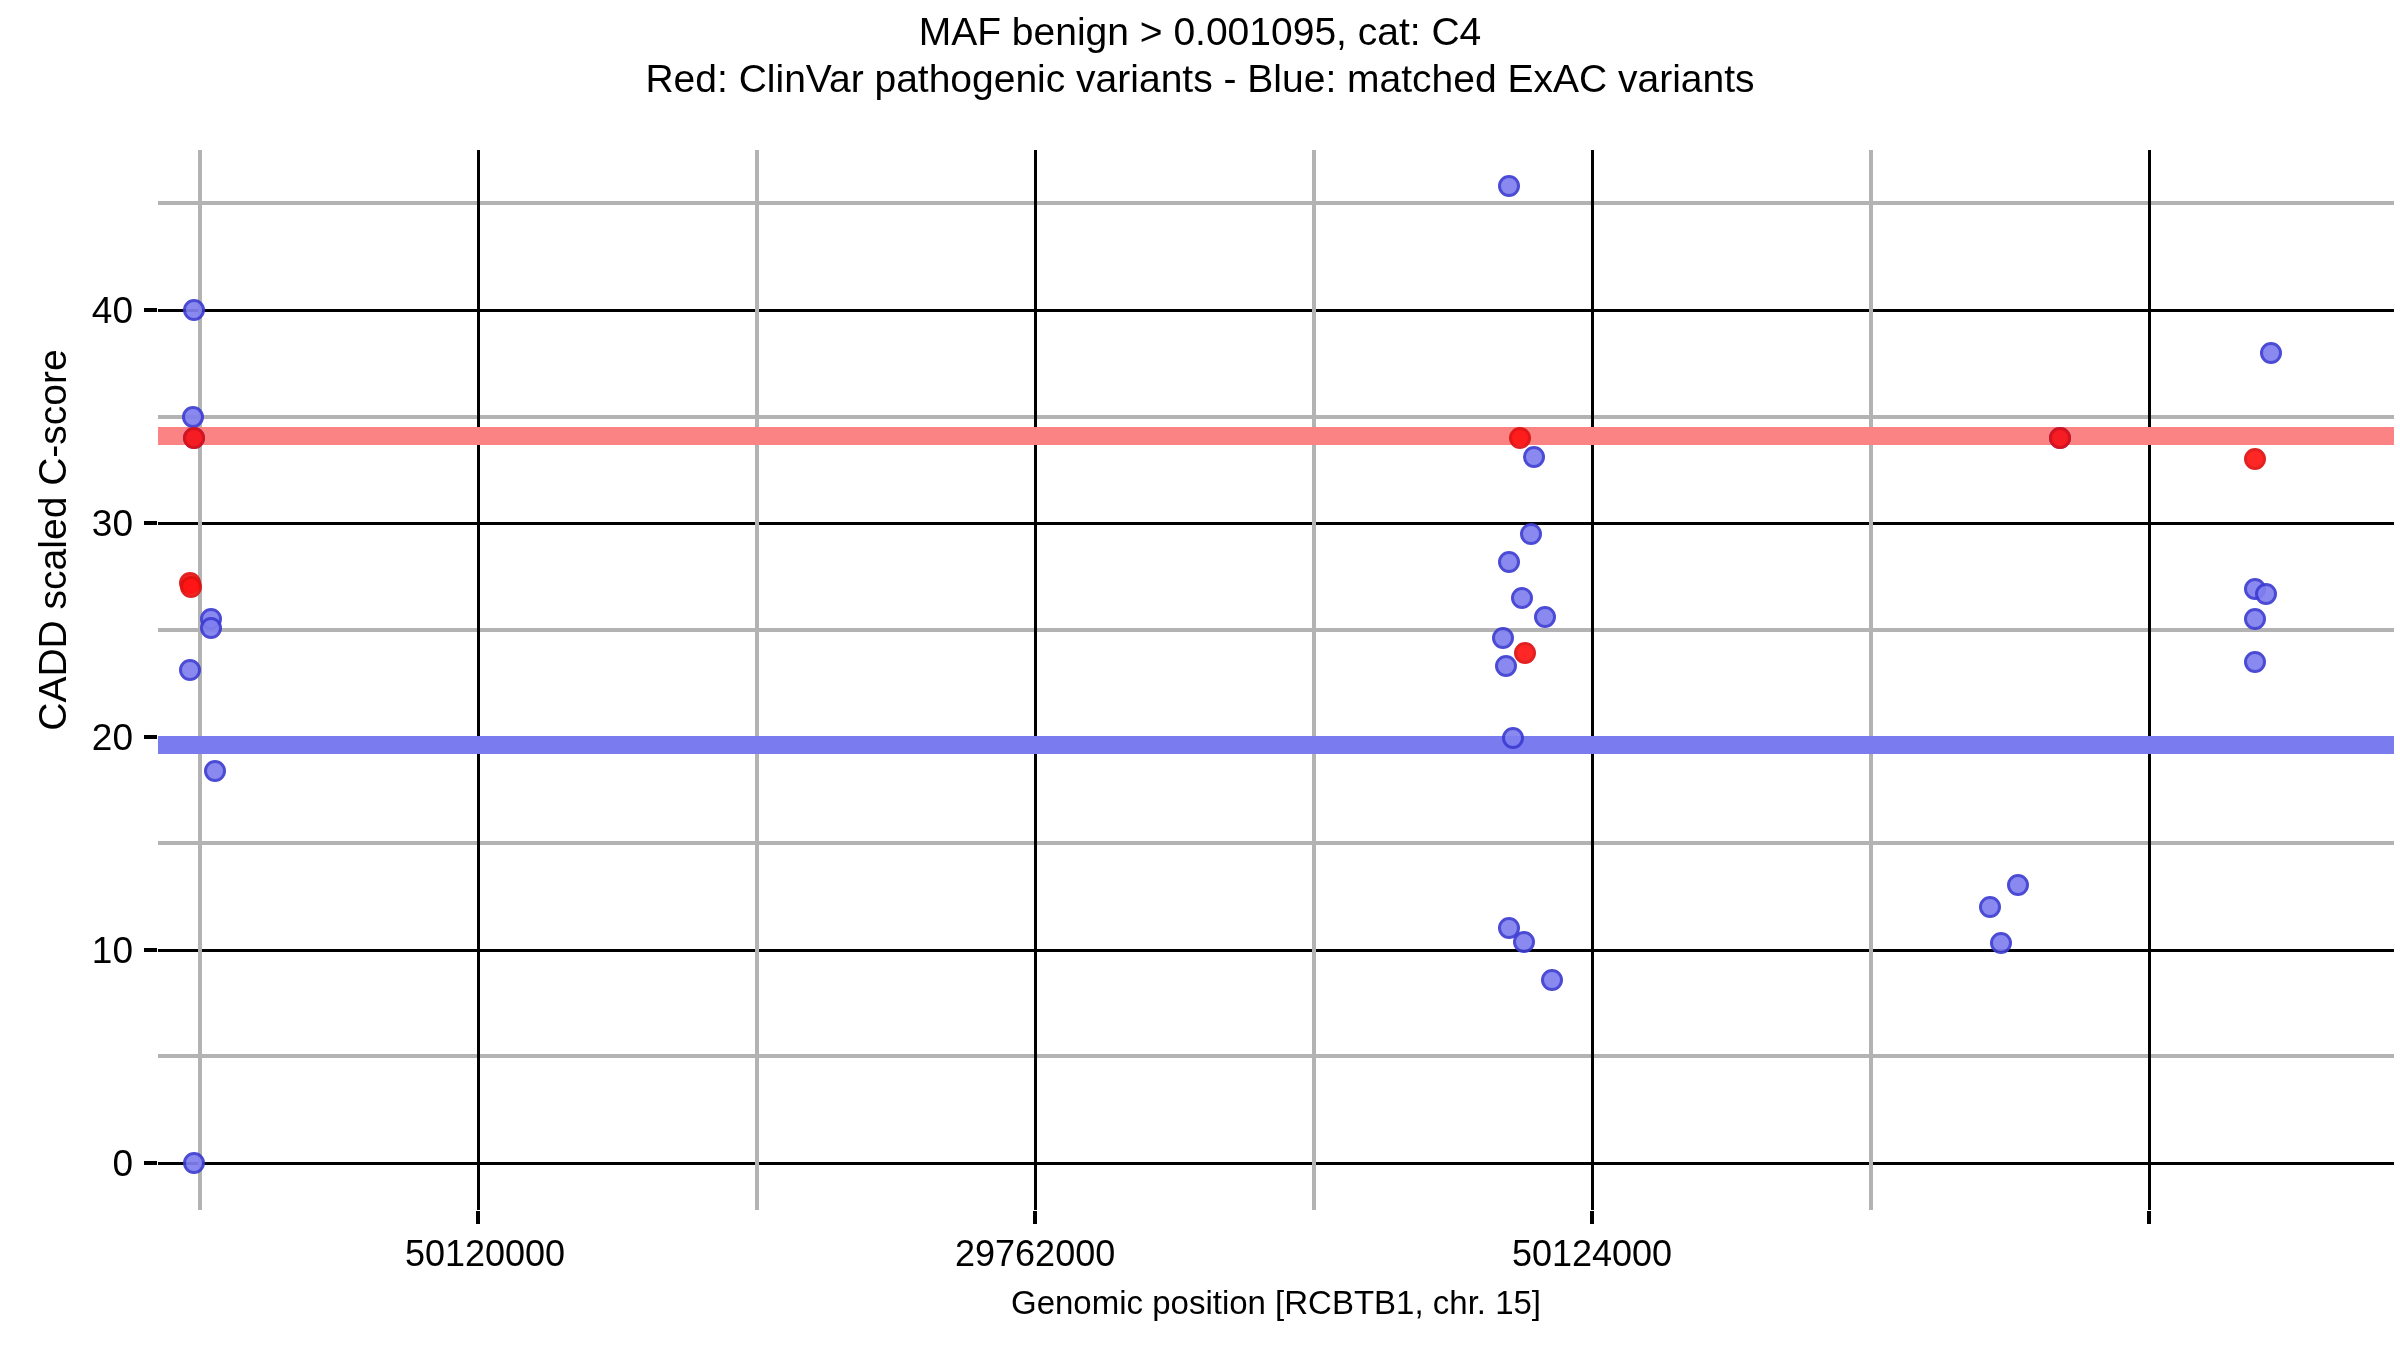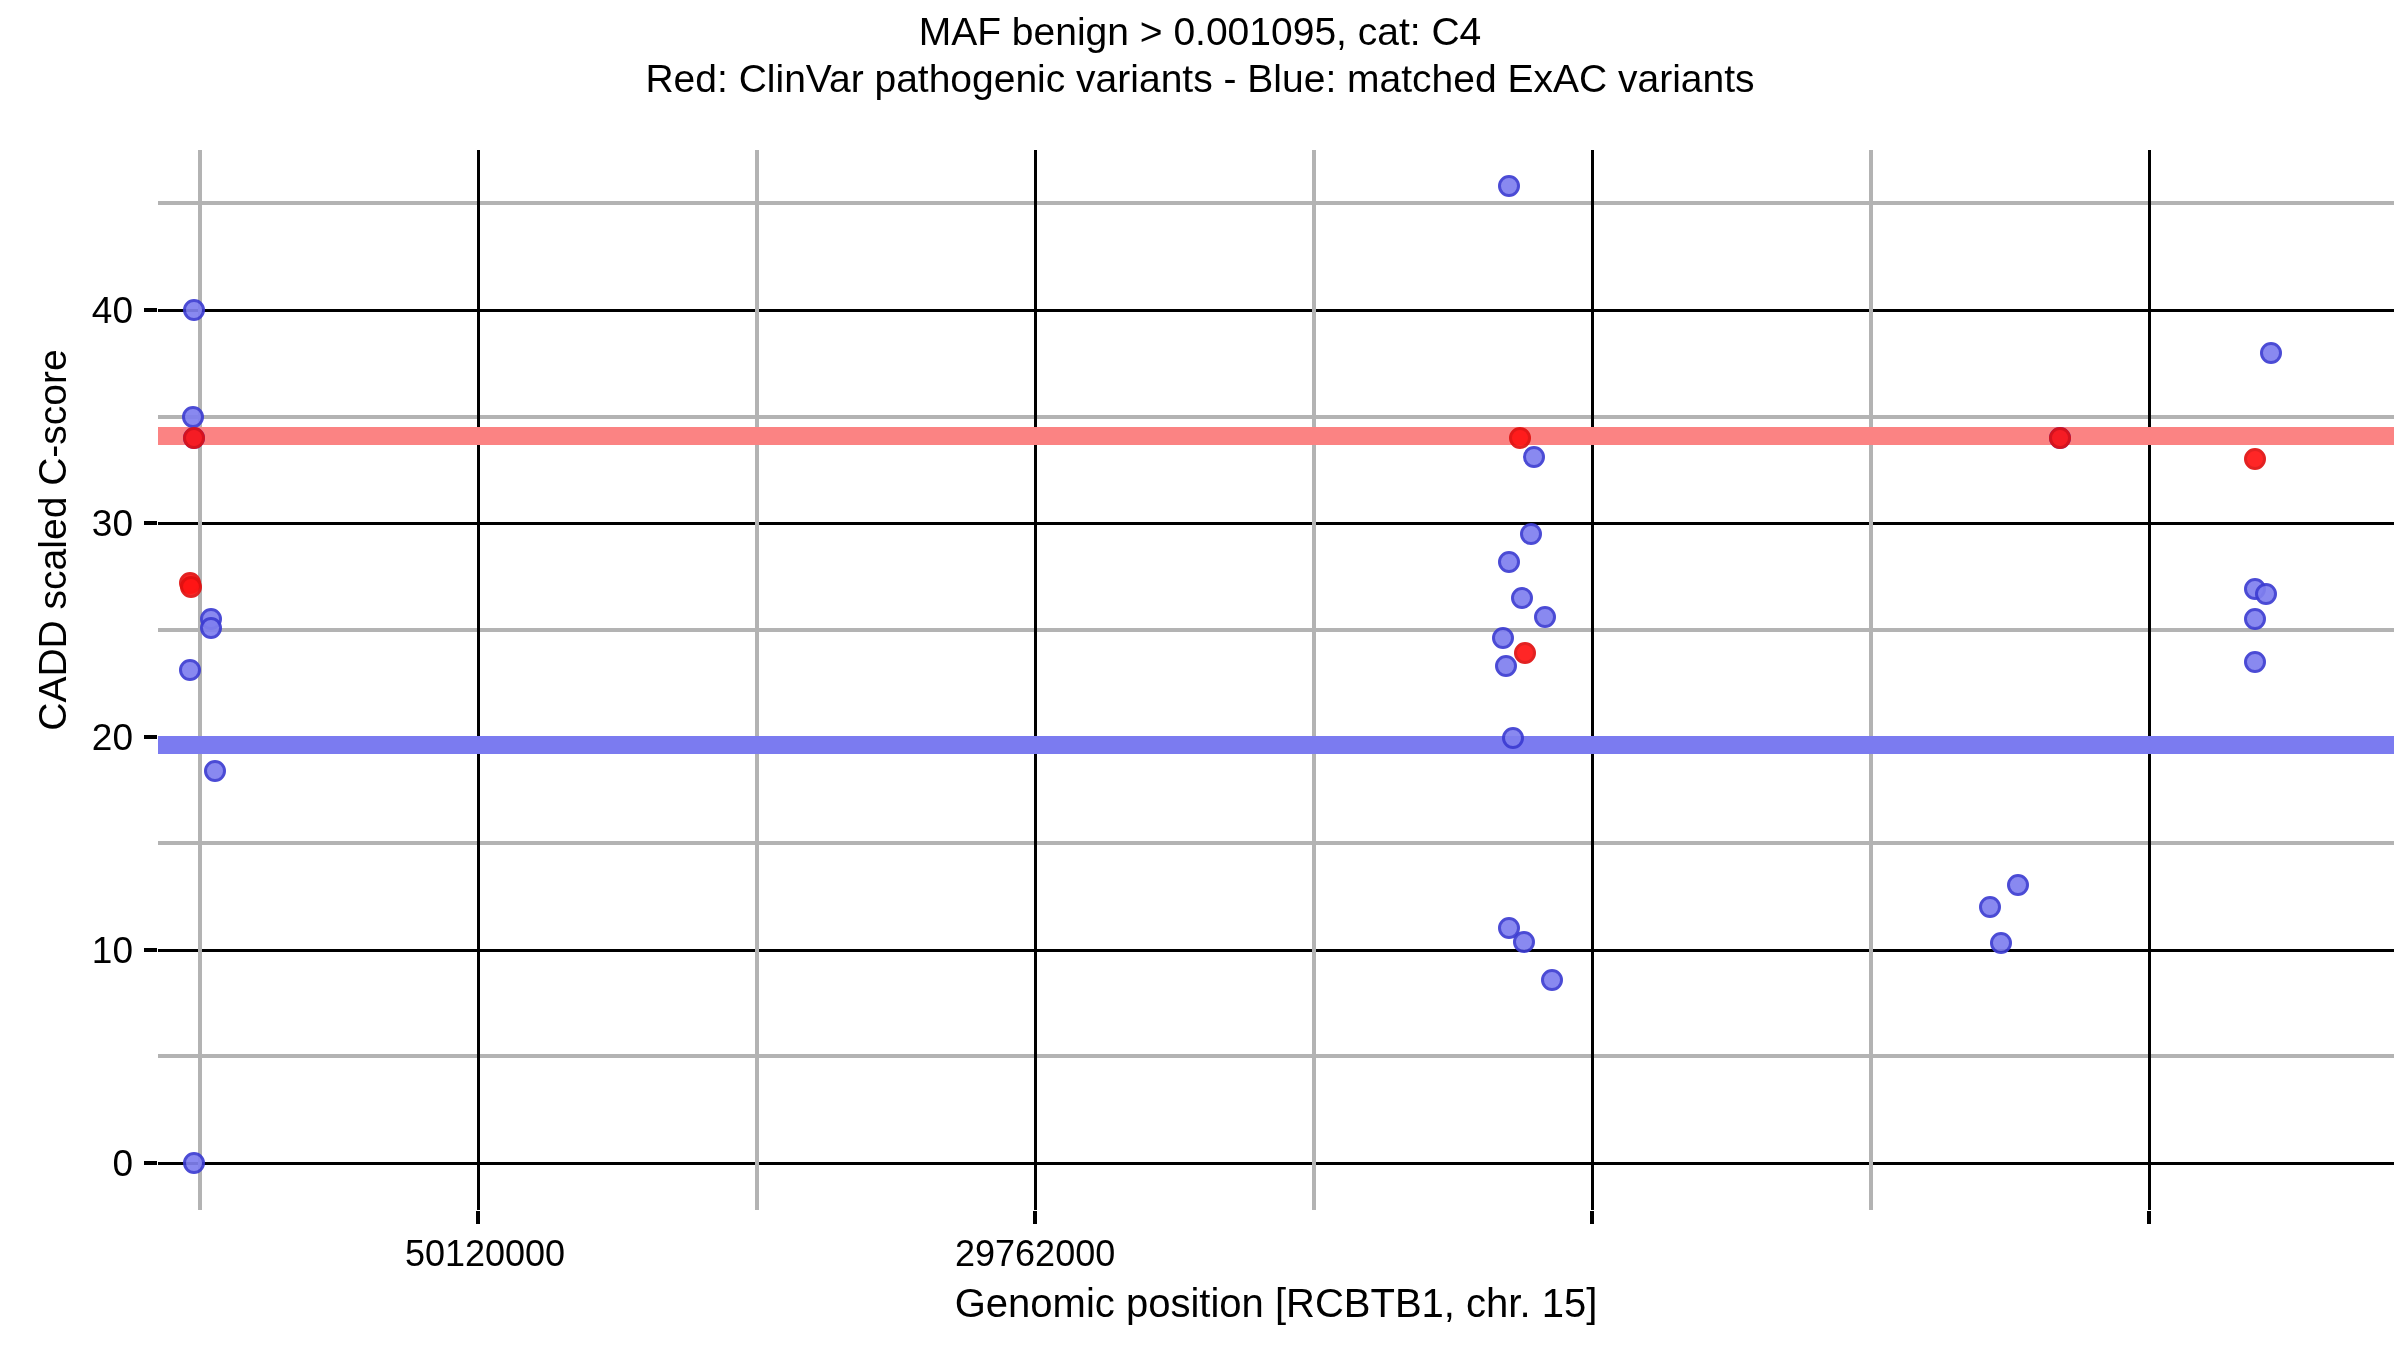--- a/index.html
+++ b/index.html
@@ -53,21 +53,21 @@
     font-size: 39px;
     line-height: 46px;
     white-space: nowrap;
   }
   #x-axis-title {
     position: absolute;
     left: 158px;
     top: 1280px;
     width: 2236px;
     text-align: center;
-    font-size: 40px;
+    font-size: 33px;
     line-height: 46px;
     white-space: nowrap;
   }
   
   #plot-panel {
     position: absolute;
     left: 158px;
     top: 150px;
     width: 2236px;
     height: 1060px;
@@ -228,14 +228,15 @@
     <div class="ytick-label" style="left: -22px; width: 155px; top: 718.519px;">20</div>
     <div class="ytick-mark" style="left: 144px; top: 521.239px;"></div>
     <div class="ytick-label" style="left: -22px; width: 155px; top: 505.239px;">30</div>
     <div class="ytick-mark" style="left: 144px; top: 307.96px;"></div>
     <div class="ytick-label" style="left: -22px; width: 155px; top: 291.96px;">40</div>
     <div class="xtick-mark" style="left: 476.224px; top: 1211px;"></div>
     <div class="xtick-label" style="left: 285px; width: 400px; top: 1236px;">50120000</div>
     <div class="xtick-mark" style="left: 1033.14px; top: 1211px;"></div>
     <div class="xtick-label" style="left: 835.136px; width: 400px; top: 1236px;">29762000</div>
     <div class="xtick-mark" style="left: 1590.05px; top: 1211px;"></div>
+    <div class="xtick-label" style="left: 1392.05px; width: 400px; top: 1236px;">50124000</div>
     <div class="xtick-mark" style="left: 2146.96px; top: 1211px;"></div>
   </div>
 
 </body></html>

